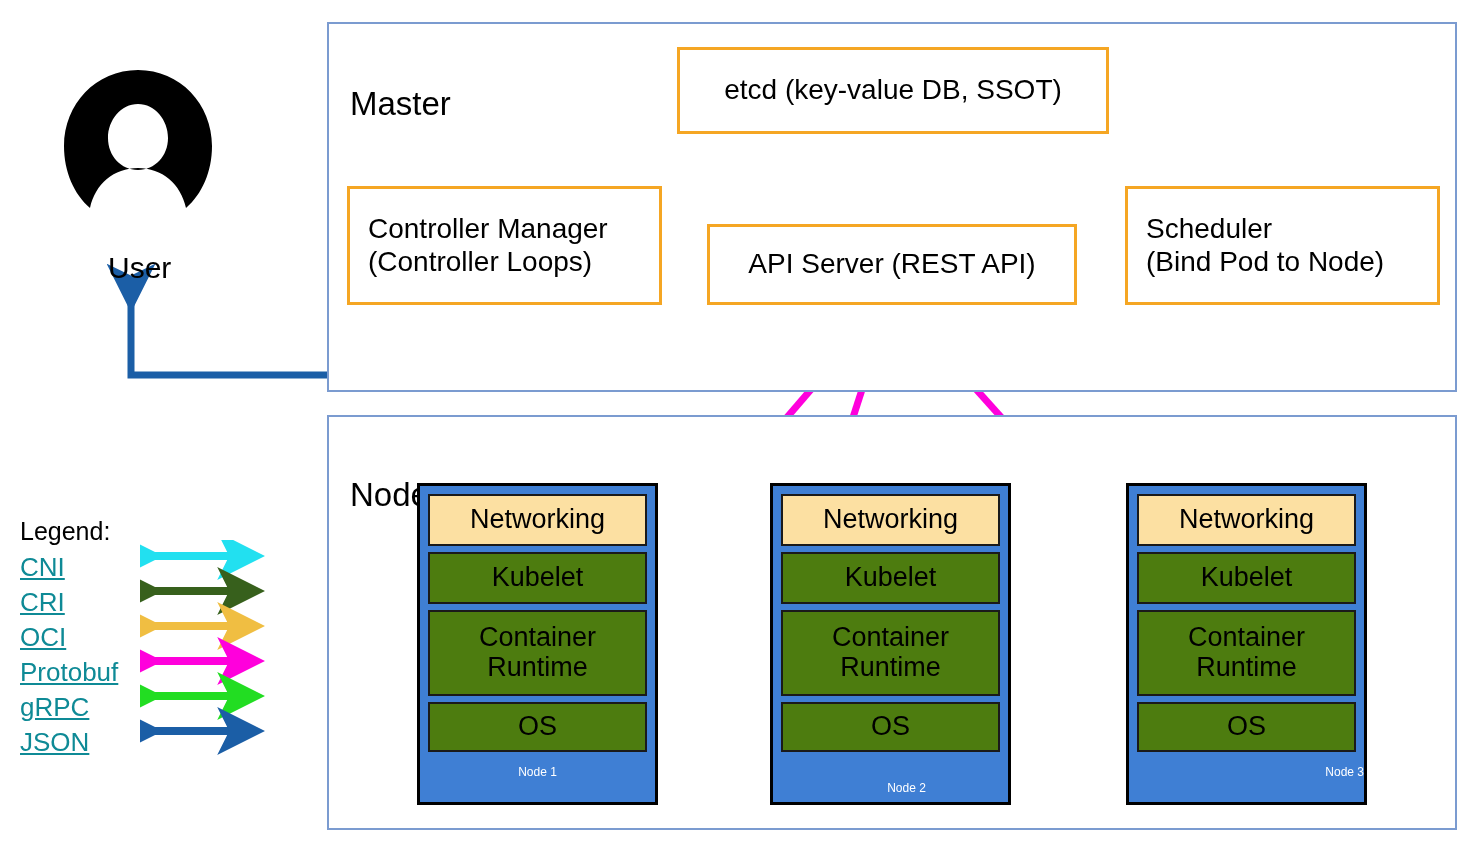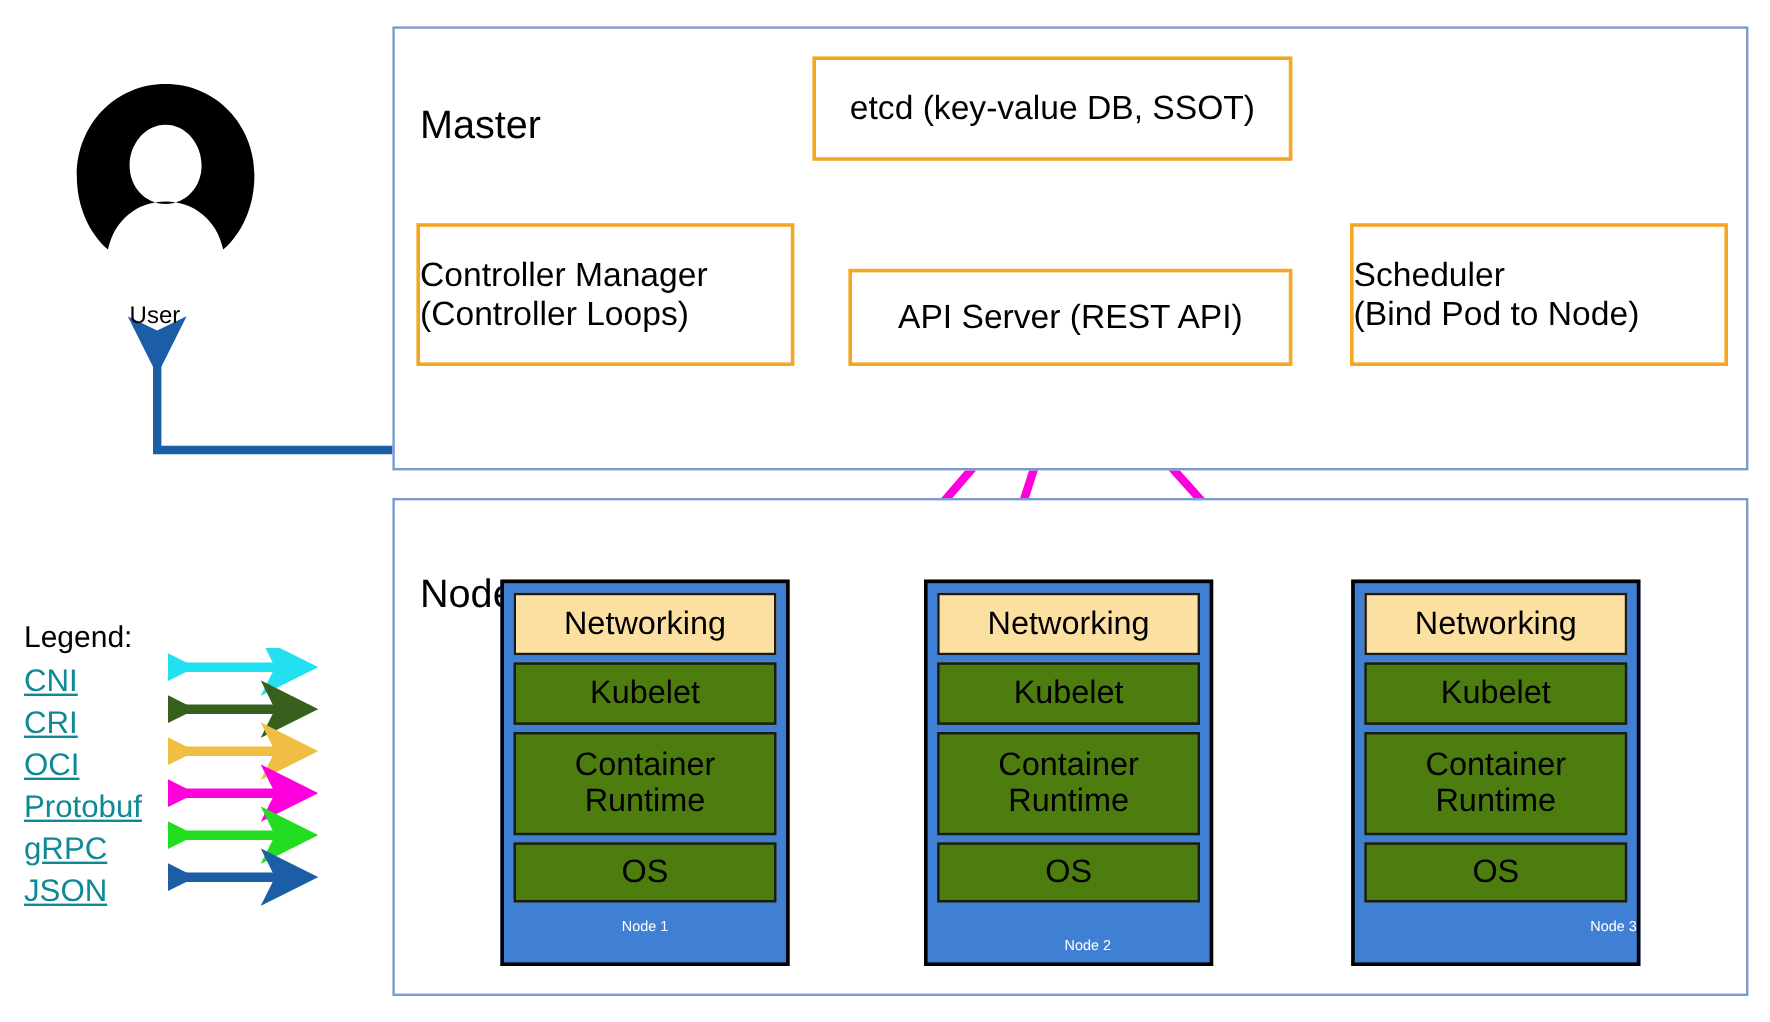--- a/index.html
+++ b/index.html
@@ -16,38 +16,38 @@
   .group-title{
     position:absolute;font-size:33px;line-height:1;color:#000000;white-space:nowrap;margin-top:35px;
   }
 
   
   .mbox{
     position:absolute;box-sizing:border-box;border:3px solid #F5A623;background:#ffffff;
     display:flex;align-items:center;justify-content:center;text-align:center;
     font-size:28px;line-height:1.15;color:#000;
   }
-  .mbox.left{justify-content:flex-start;text-align:center;}
+  .mbox.left{justify-content:flex-start;padding-left:18px;text-align:center;}
 
   
   .node{
     position:absolute;box-sizing:border-box;background:#3F7FD4;border:3px solid #000;
   }
   .node-layer{
     position:absolute;box-sizing:border-box;background:#4d7c0f;border:2px solid #1a1a1a;
     display:flex;align-items:center;justify-content:center;text-align:center;
     font-size:27px;line-height:1.1;color:#000;
   }
   .node-layer.net{background:#FCE0A2;}
   .node-name{
     position:absolute;width:100%;text-align:center;color:#ffffff;font-size:12px;line-height:1;
   }
 
   
-  .user-label{position:absolute;font-size:20px;line-height:1;color:#000;white-space:nowrap;}
+  .user-label{position:absolute;font-size:30px;line-height:1;color:#000;white-space:nowrap;}
 
   
   .legend-title{position:absolute;font-size:25px;line-height:1;color:#000;}
   .legend-label{
     position:absolute;font-size:26px;line-height:1;color:#0E8A96;
     text-decoration:underline;white-space:nowrap;cursor:pointer;
   }
 
   svg.overlay{position:absolute;left:0;top:0;width:1475px;height:852px;pointer-events:none;}
 </style>
@@ -131,21 +131,21 @@
       <path d="M1008,648 L1039,648 L1039,723 L1010,723" fill="none" stroke="#F0BE42" stroke-width="6" marker-end="url(#ah-oci)"></path>
     </g>
     <g>
       <path d="M1364,648 L1395,648 L1395,723 L1366,723" fill="none" stroke="#F0BE42" stroke-width="6" marker-end="url(#ah-oci)"></path>
     </g>
   </svg>
 
   <div class="group-box" style="left:327px;top:22px;width:1130px;height:370px;"></div>
   <div class="group-title" style="left:350px;top:52px;">Master</div>
 
-  <div class="mbox" style="left:677px;top:47px;width:400px;height:87px;">
+  <div class="mbox" style="left:677px;top:47px;width:432px;height:87px;">
     <span>etcd (key-value DB, SSOT)</span>
   </div>
 
   <div class="mbox left" style="left:347px;top:186px;width:315px;height:119px;flex-direction:column;align-items:flex-start;justify-content:center;">
     <span>Controller Manager</span>
     <span>(Controller Loops)</span>
   </div>
 
   <div class="mbox left" style="left:1125px;top:186px;width:315px;height:119px;flex-direction:column;align-items:flex-start;justify-content:center;">
     <span>Scheduler</span>

